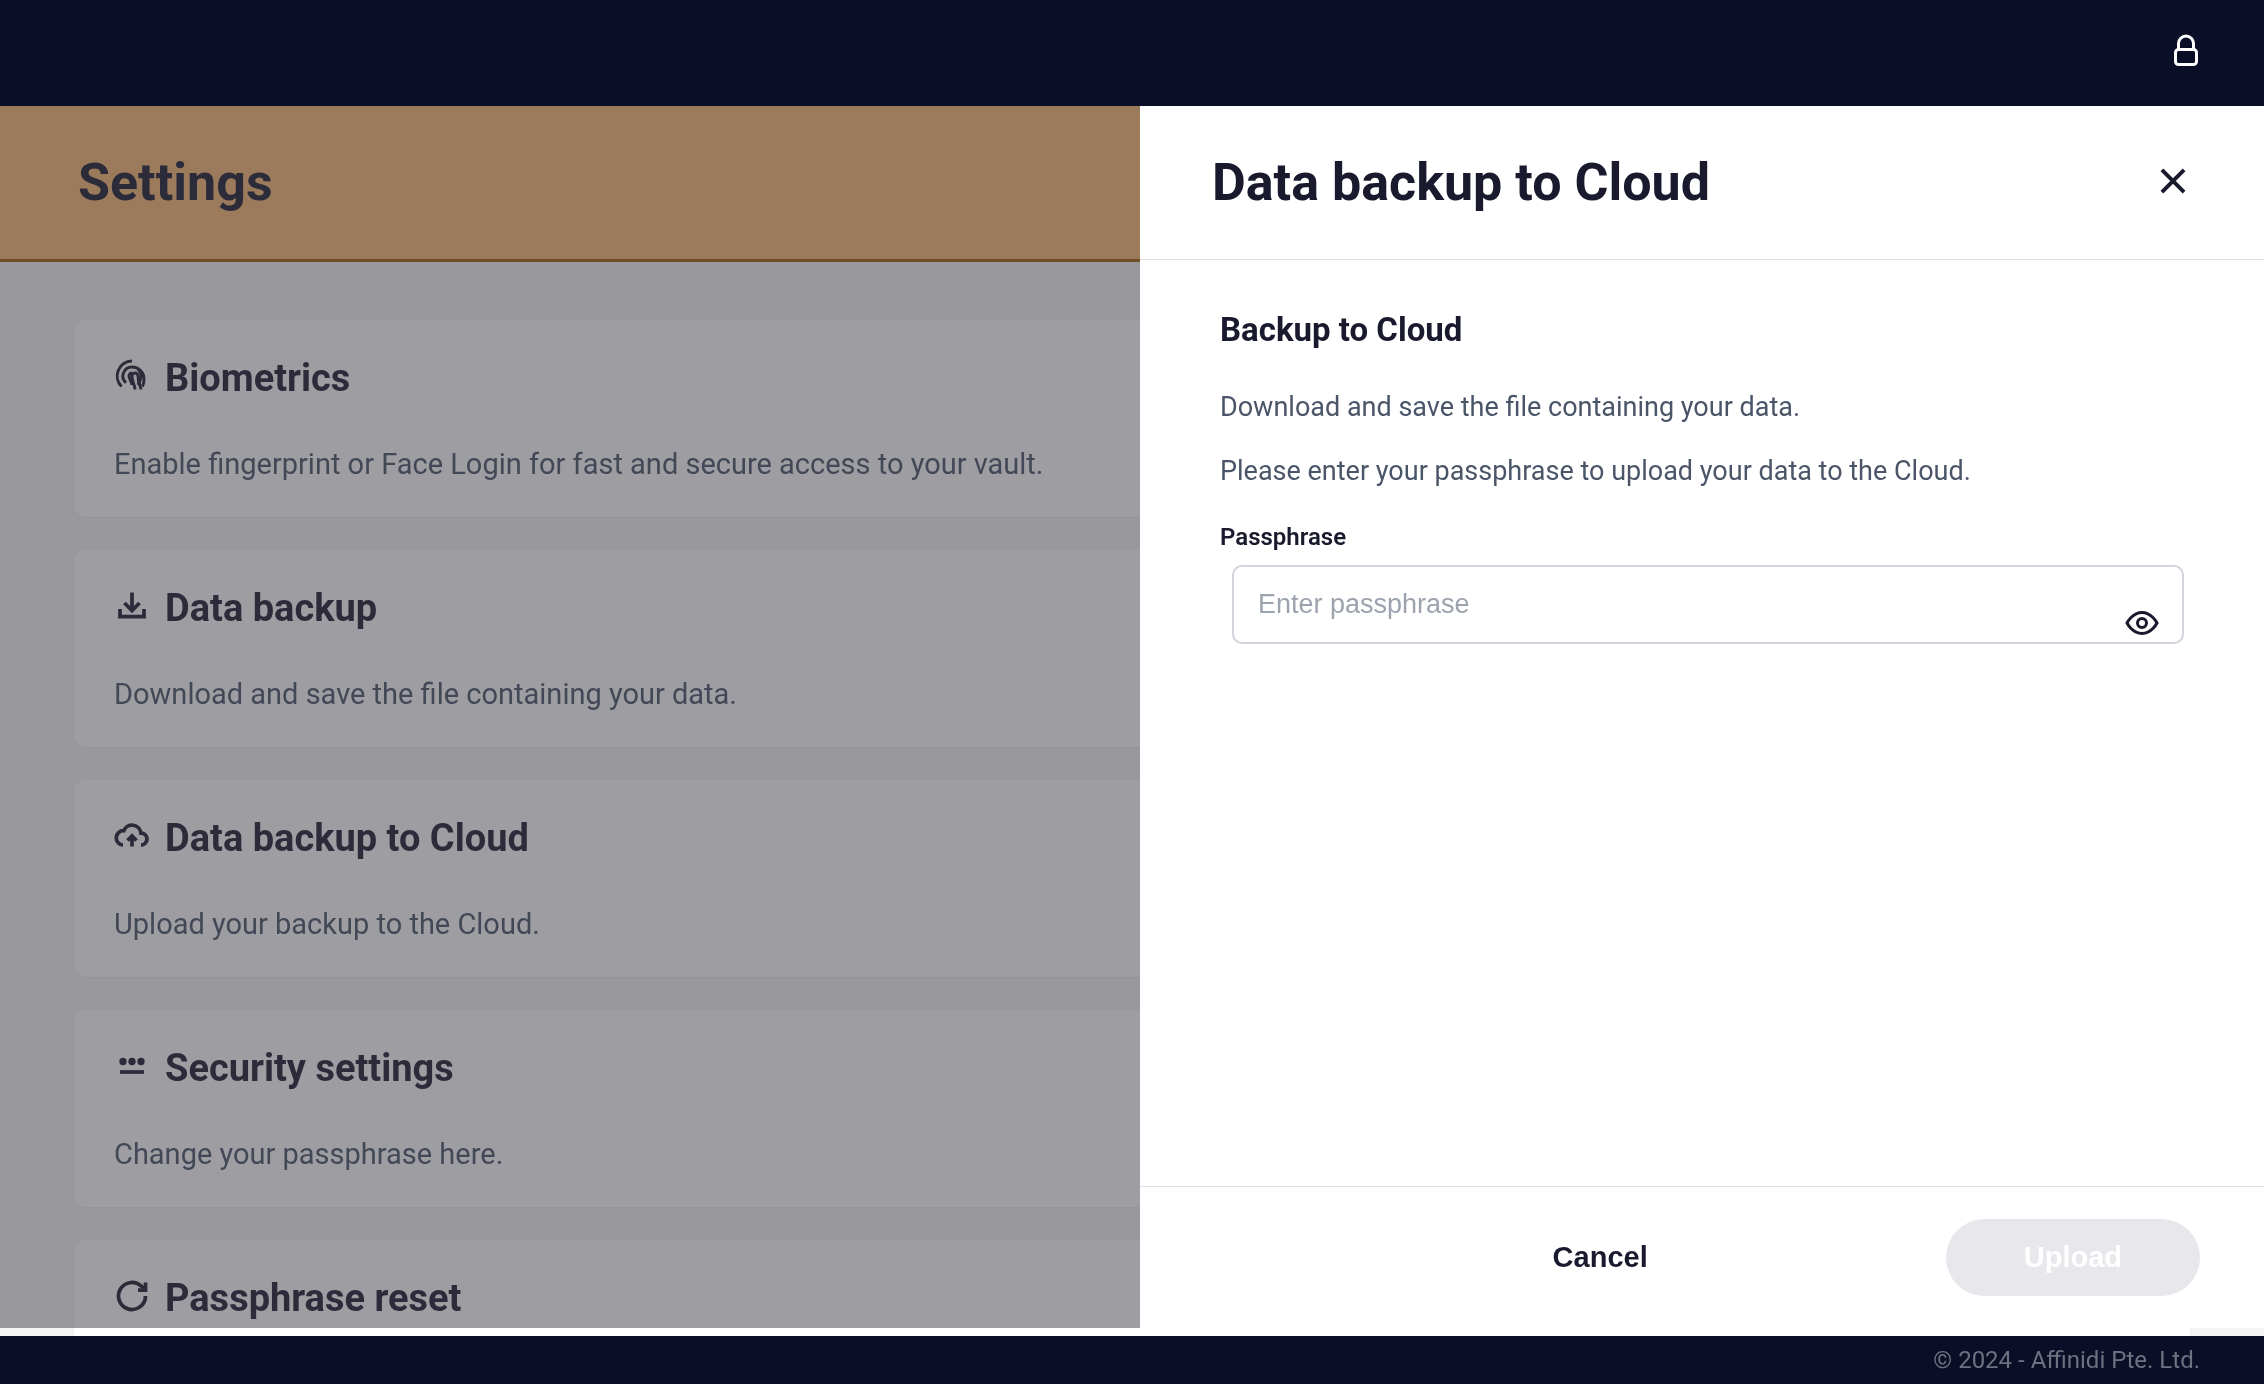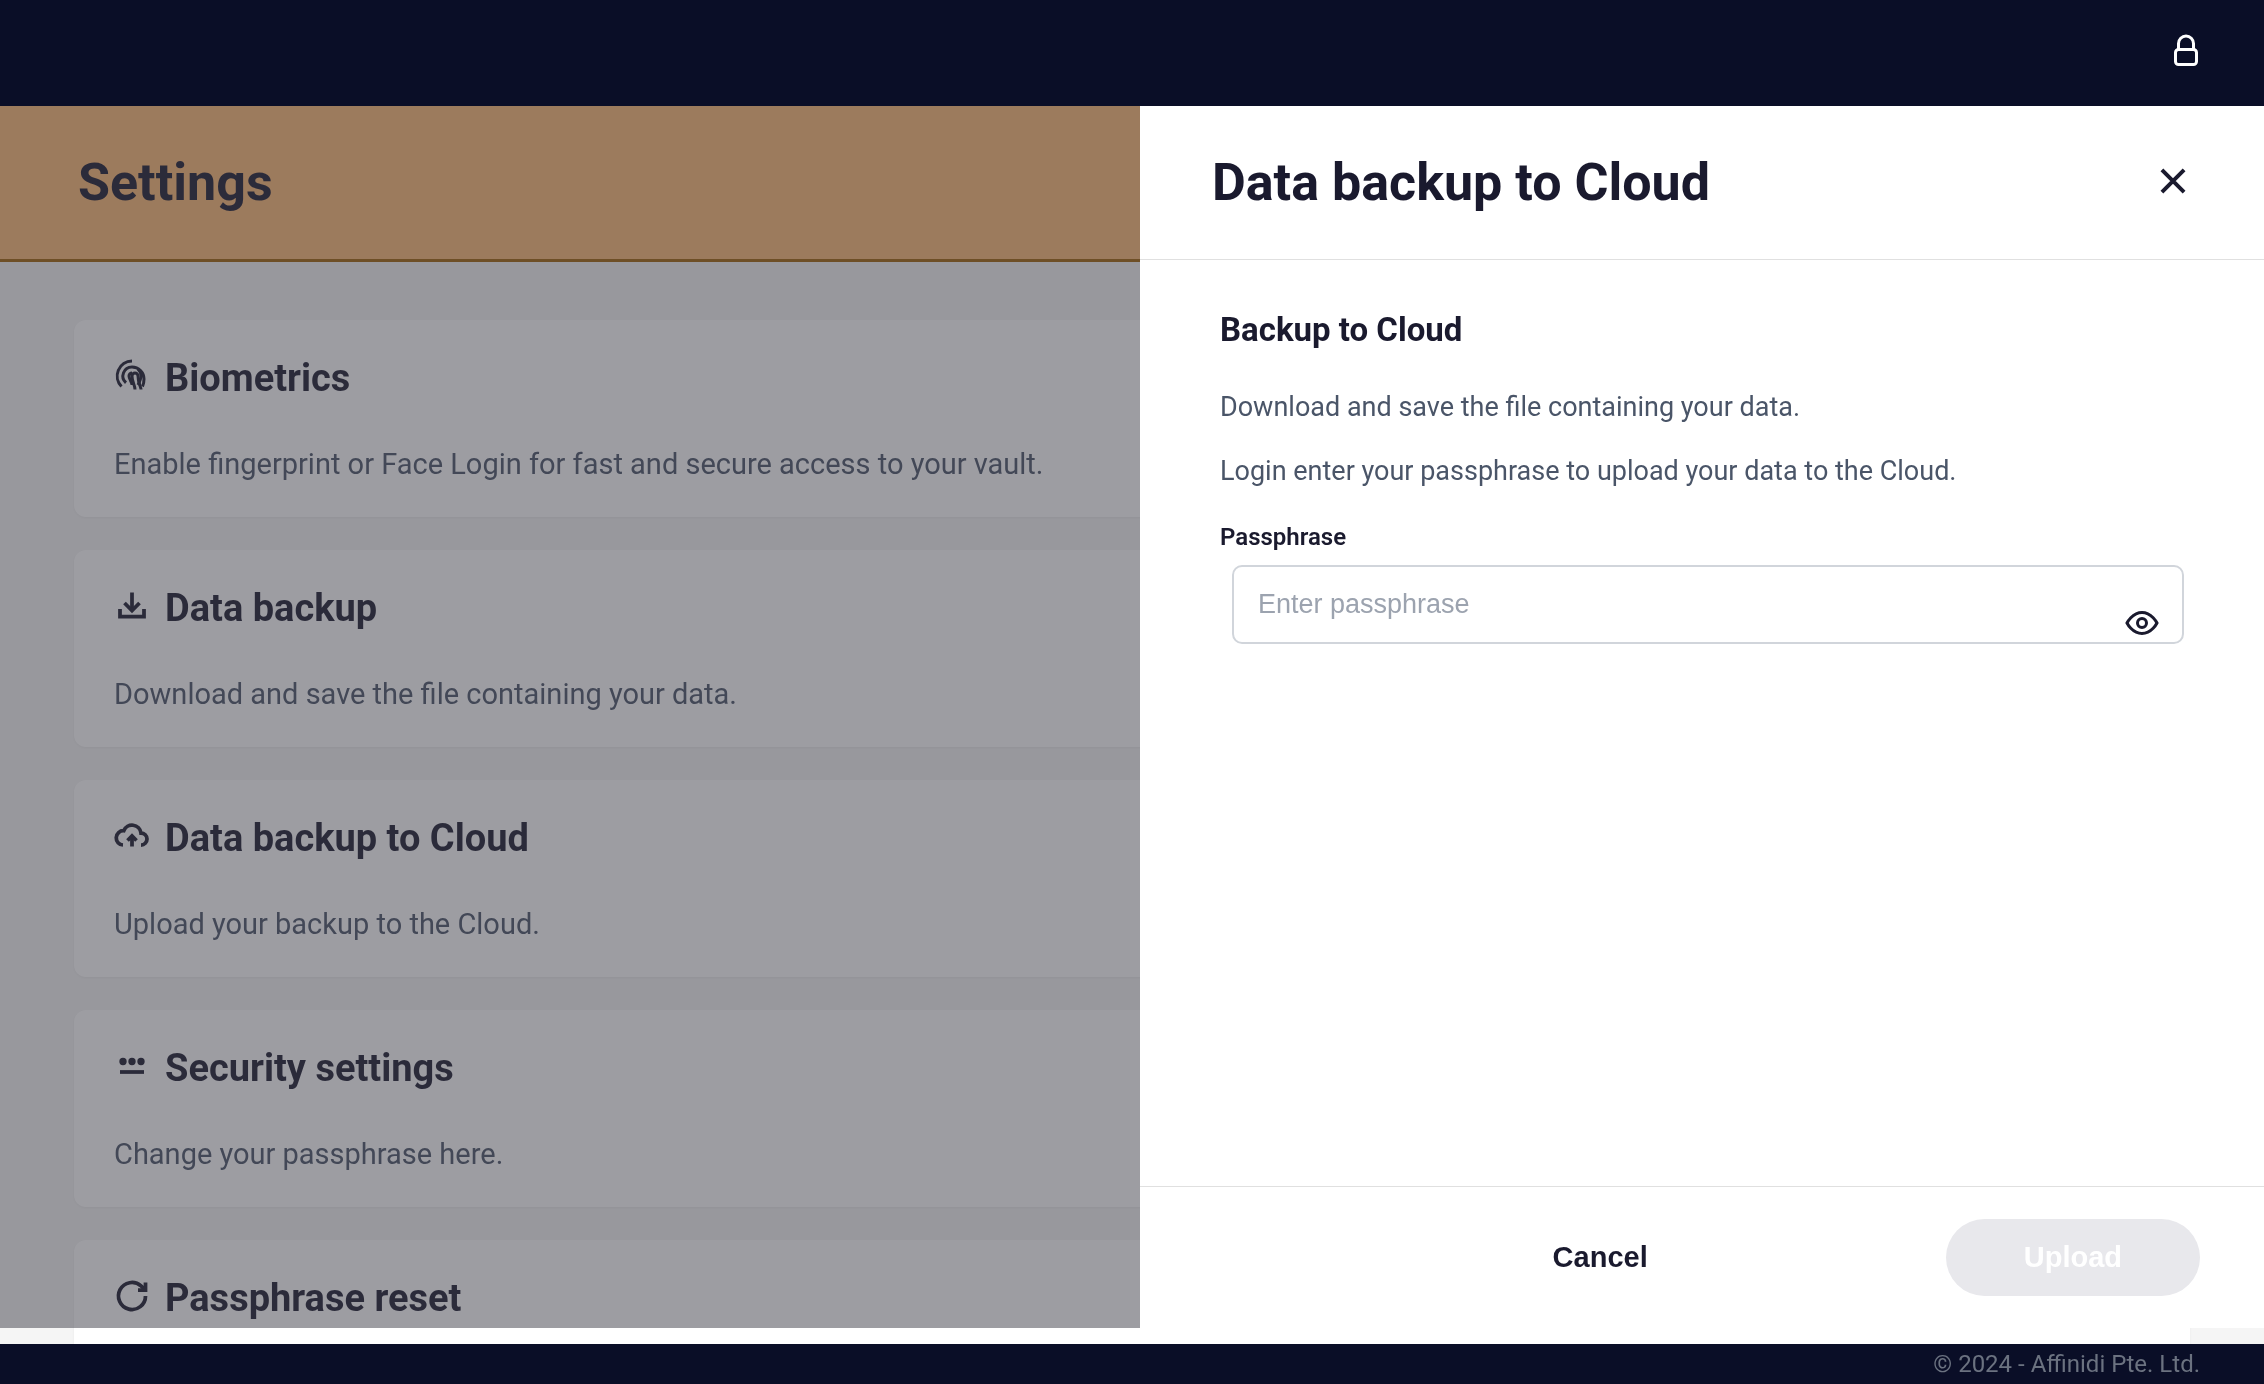--- a/index.html
+++ b/index.html
@@ -225,21 +225,21 @@
       padding: 22px 78px;
       border-radius: 40px;
     }
     
     .app-footer {
       position: absolute;
       bottom: 0;
       left: 0;
       right: 0;
       background: #0a0e27;
-      height: 40px;
+      height: 48px;
       display: flex;
       align-items: center;
       justify-content: flex-end;
       padding: 0 64px;
     }
     
     .footer-text {
       color: #6b7280;
       font-size: 24px;
     }
@@ -346,21 +346,21 @@
     <span>
       <svg class="close-icon" viewBox="0 0 24 24" fill="none" stroke="currentColor" stroke-width="2.5">
         <path d="M5 5l14 14M19 5L5 19"></path>
       </svg>
     </span>
   </div>
 
   <div class="panel-body">
     <h3 class="panel-subtitle">Backup to Cloud</h3>
     <p class="panel-text">Download and save the file containing your data.</p>
-    <p class="panel-text">Login enter your passphrase to upload your data to the Cloud.</p>
+    <p class="panel-text">Please enter your passphrase to upload your data to the Cloud.</p>
     <label class="field-label">Passphrase</label>
     <div class="input-wrapper">
       <input type="password" class="text-input" placeholder="Enter passphrase" style="">
       <span>
         <svg class="eye-icon" viewBox="0 0 24 24" fill="none" stroke="currentColor" stroke-width="2">
           <path d="M2 12s3.5-7 10-7 10 7 10 7-3.5 7-10 7-10-7-10-7z"></path>
           <circle cx="12" cy="12" r="3"></circle>
         </svg>
       </span>
     </div>

